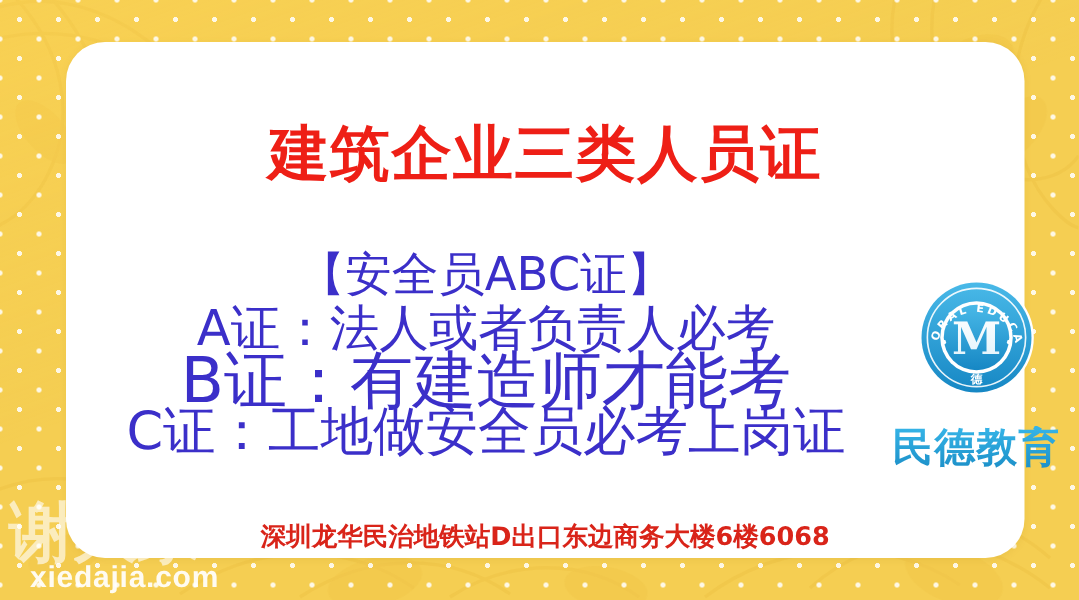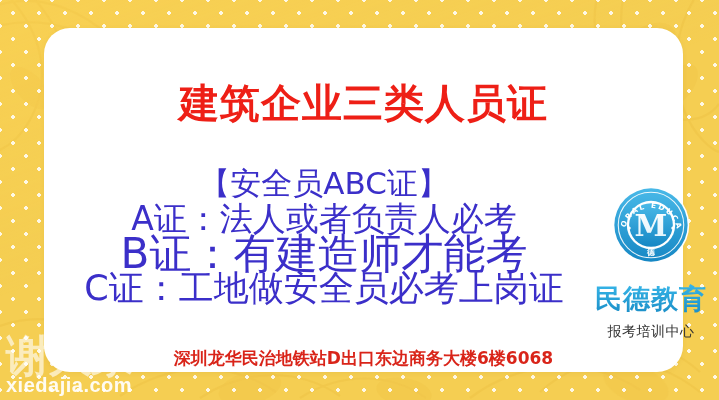--- a/index.html
+++ b/index.html
@@ -143,20 +143,21 @@
   }
   #wm-url{
     display:block;
     margin-top:-2px;
     font-size:20px;
     line-height:22px;
     font-weight:700;
     color:rgba(255,255,255,.92);
     letter-spacing:.5px;
     font-family:"Liberation Sans","DejaVu Sans",sans-serif;
+    margin-left:14px;
   }
 </style>
 </head>
 <body>
 
 <div id="poster">
 
   <svg class="bg-floral" viewBox="0 0 719 400" preserveAspectRatio="none" aria-hidden="true">
     <g fill="none" stroke="#eec246" stroke-width="2.2" opacity="0.9">
       <path d="M-10,8 C60,-20 130,40 150,95 C168,142 120,180 70,170"></path>
@@ -220,21 +221,20 @@
         <circle cx="50" cy="50" r="28" fill="url(#ring-g)"></circle>
         <text font-family="'DejaVu Sans','Liberation Sans',sans-serif" font-size="9.5" font-weight="700" letter-spacing="2.4" fill="#ffffff">
           <textPath href="#arcup" startOffset="50%" text-anchor="middle">MORAL EDUCAT</textPath>
         </text>
         <circle cx="22" cy="54" r="2" fill="#ffffff"></circle>
         <circle cx="78" cy="54" r="2" fill="#ffffff"></circle>
         <text x="50" y="64" text-anchor="middle" font-family="'DejaVu Serif','Liberation Serif',serif" font-size="38" font-weight="700" fill="url(#m-g)">M</text>
         <text x="50" y="89" text-anchor="middle" font-family="'DejaVu Sans','Liberation Sans',sans-serif" font-size="10" font-weight="700" fill="#ffffff">德</text>
       </svg>
       <span id="brand-name">民德教育</span>
-      <span id="brand-sub">报考培训中心</span>
     </div>
 
     <div id="address">深圳龙华民治地铁站D出口东边商务大楼6楼6068</div>
   </div>
 
   <div id="watermark">
     <span id="wm-cn">谢大家</span>
     <span id="wm-url">xiedajia.com</span>
   </div>
 

